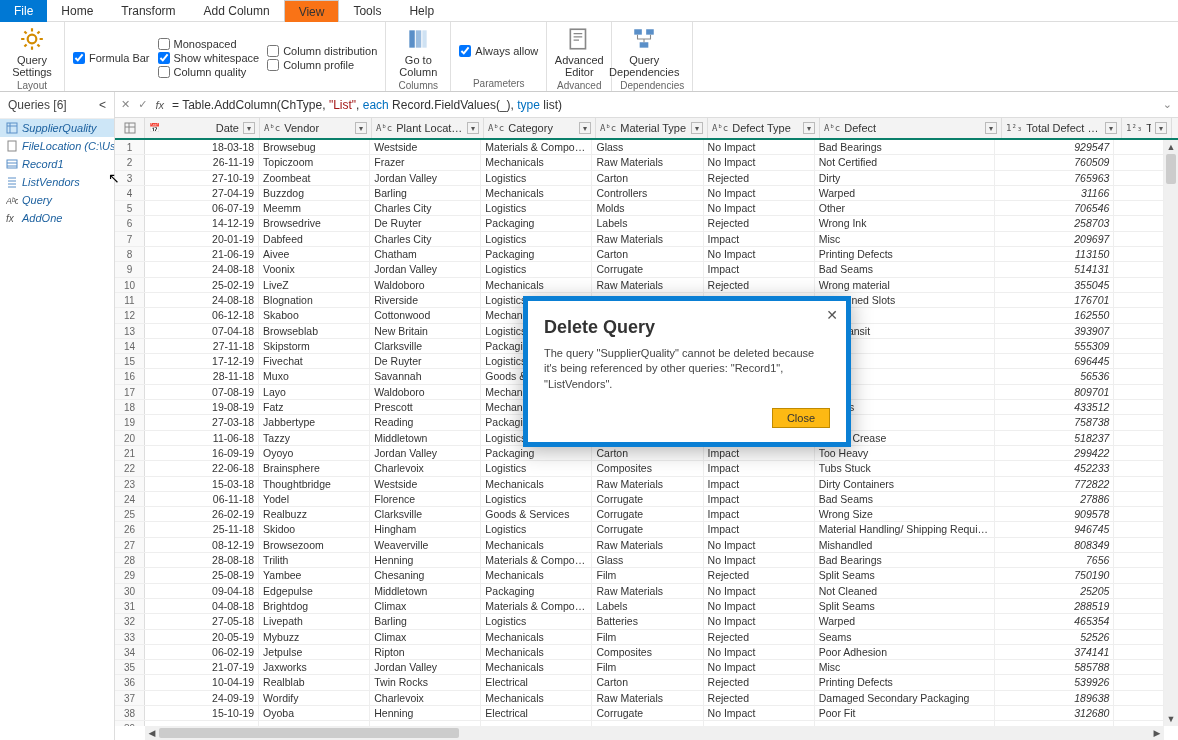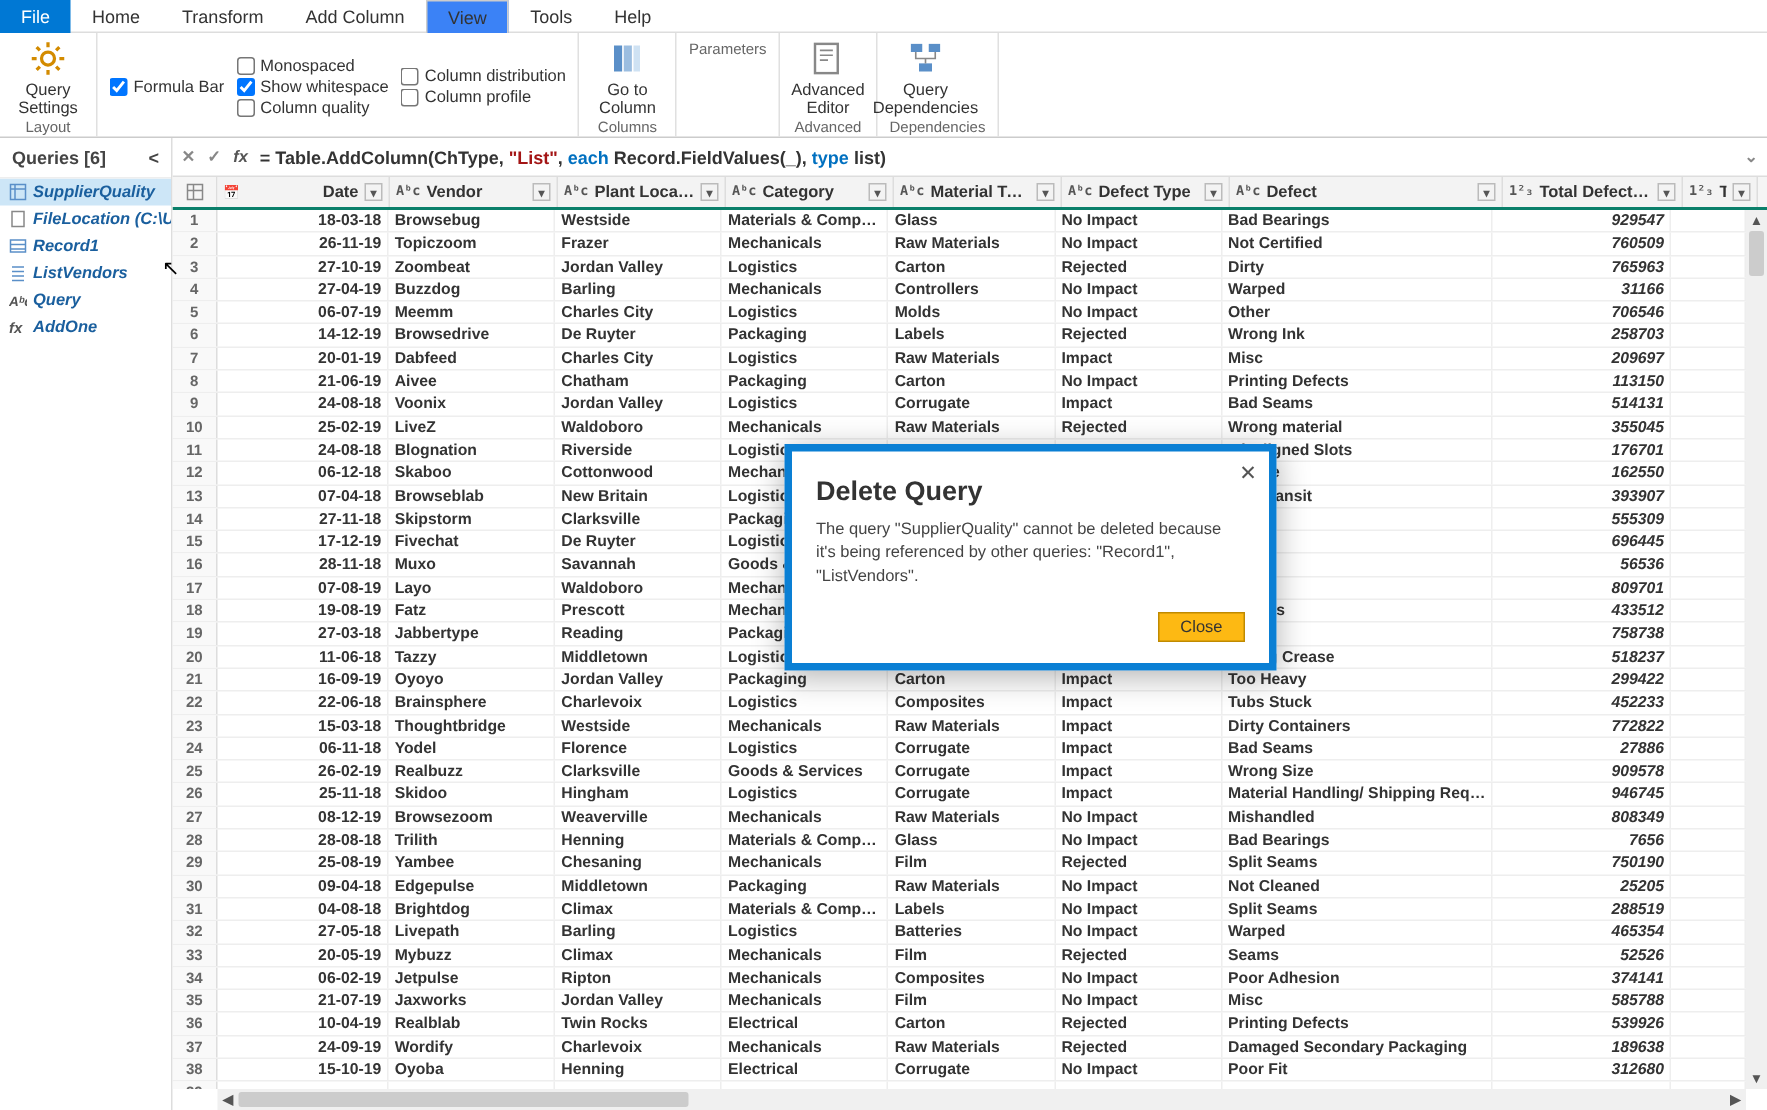--- a/index.html
+++ b/index.html
@@ -2,35 +2,35 @@
 <html><head>
 <meta charset="utf-8">
 <style>
 * { box-sizing: border-box; margin: 0; padding: 0; font-family: "Segoe UI", Tahoma, sans-serif; }
 body { width: 1178px; height: 740px; background: #fff; font-size: 11px; color: #333; overflow: hidden; position: relative; }
 
 
 .menubar { display: flex; align-items: center; height: 22px; border-bottom: 1px solid #ddd; font-size: 12px; }
 .menubar .tab { padding: 0 14px; height: 22px; line-height: 22px; cursor: pointer; }
 .menubar .tab.file { background: #0078d4; color: #fff; }
-.menubar .tab.active { border: 1px solid #ccc; border-bottom: none; background: #3b82f6; }
+.menubar .tab.active { border: 1px solid #ccc; border-bottom: none; background: #f97316; }
 
 
 .ribbon { display: flex; height: 70px; border-bottom: 1px solid #ccc; }
 .ribbon-group { border-right: 1px solid #e0e0e0; padding: 4px 8px 2px 8px; display: flex; flex-direction: column; justify-content: space-between; }
 .ribbon-group .items { display: flex; gap: 8px; flex: 1; }
 .ribbon-group .label { text-align: center; font-size: 10px; color: #666; padding-top: 2px; }
 .big-btn { display: flex; flex-direction: column; align-items: center; justify-content: center; width: 48px; cursor: pointer; line-height: 1.1; text-align: center; }
 .big-btn .icon { width: 26px; height: 26px; margin-bottom: 2px; }
 .chk-col { display: flex; flex-direction: column; gap: 2px; justify-content: center; }
 .chk { display: flex; align-items: center; gap: 4px; font-size: 11px; white-space: nowrap; }
 .chk input { width: 12px; height: 12px; }
 
 
-.body { display: flex; height: calc(740px - 22px - 70px); font-weight: bold; }
+.body { display: flex; height: calc(740px - 22px - 70px); }
 
 
 .queries-pane { width: 115px; border-right: 1px solid #ddd; display: flex; flex-direction: column; }
 .queries-header { display: flex; align-items: center; justify-content: space-between; padding: 6px 8px; font-size: 12px; color: #444; border-bottom: 1px solid #eee; }
 .queries-list { flex: 1; overflow: hidden; }
 .q-item { display: flex; align-items: center; gap: 4px; padding: 3px 6px; font-size: 11px; cursor: pointer; white-space: nowrap; overflow: hidden; text-overflow: ellipsis; color: #1a5f9e; font-style: italic; }
 .q-item .qi { width: 12px; height: 12px; flex-shrink: 0; }
 .q-item.selected { background: #cde6f7; }
 
 
@@ -161,20 +161,28 @@
             <rect x="10" y="4" width="5" height="16" fill="#9bbde0"></rect>
             <rect x="16" y="4" width="4" height="16" fill="#cfe2f3"></rect>
           </svg>
         <span style="white-space:pre-line">Go to
 Column</span>
       </div>
     </div>
     <div class="label">Columns</div>
   </div>
   <div class="ribbon-group">
+    <div class="items">
+      <div class="chk-col">
+        <label class="chk">
+            <input type="checkbox" checked="" style="">
+            <span>Always allow</span>
+          </label>
+      </div>
+    </div>
     <div class="label">Parameters</div>
   </div>
   <div class="ribbon-group">
     <div class="items">
       <div class="big-btn">
         <svg class="icon" viewBox="0 0 24 24">
             <rect x="4" y="3" width="14" height="18" fill="none" stroke="#888" stroke-width="1.5"></rect>
             <path d="M7 7h8M7 10h8M7 13h5" stroke="#888"></path>
           </svg>
         <span style="white-space:pre-line">Advanced

